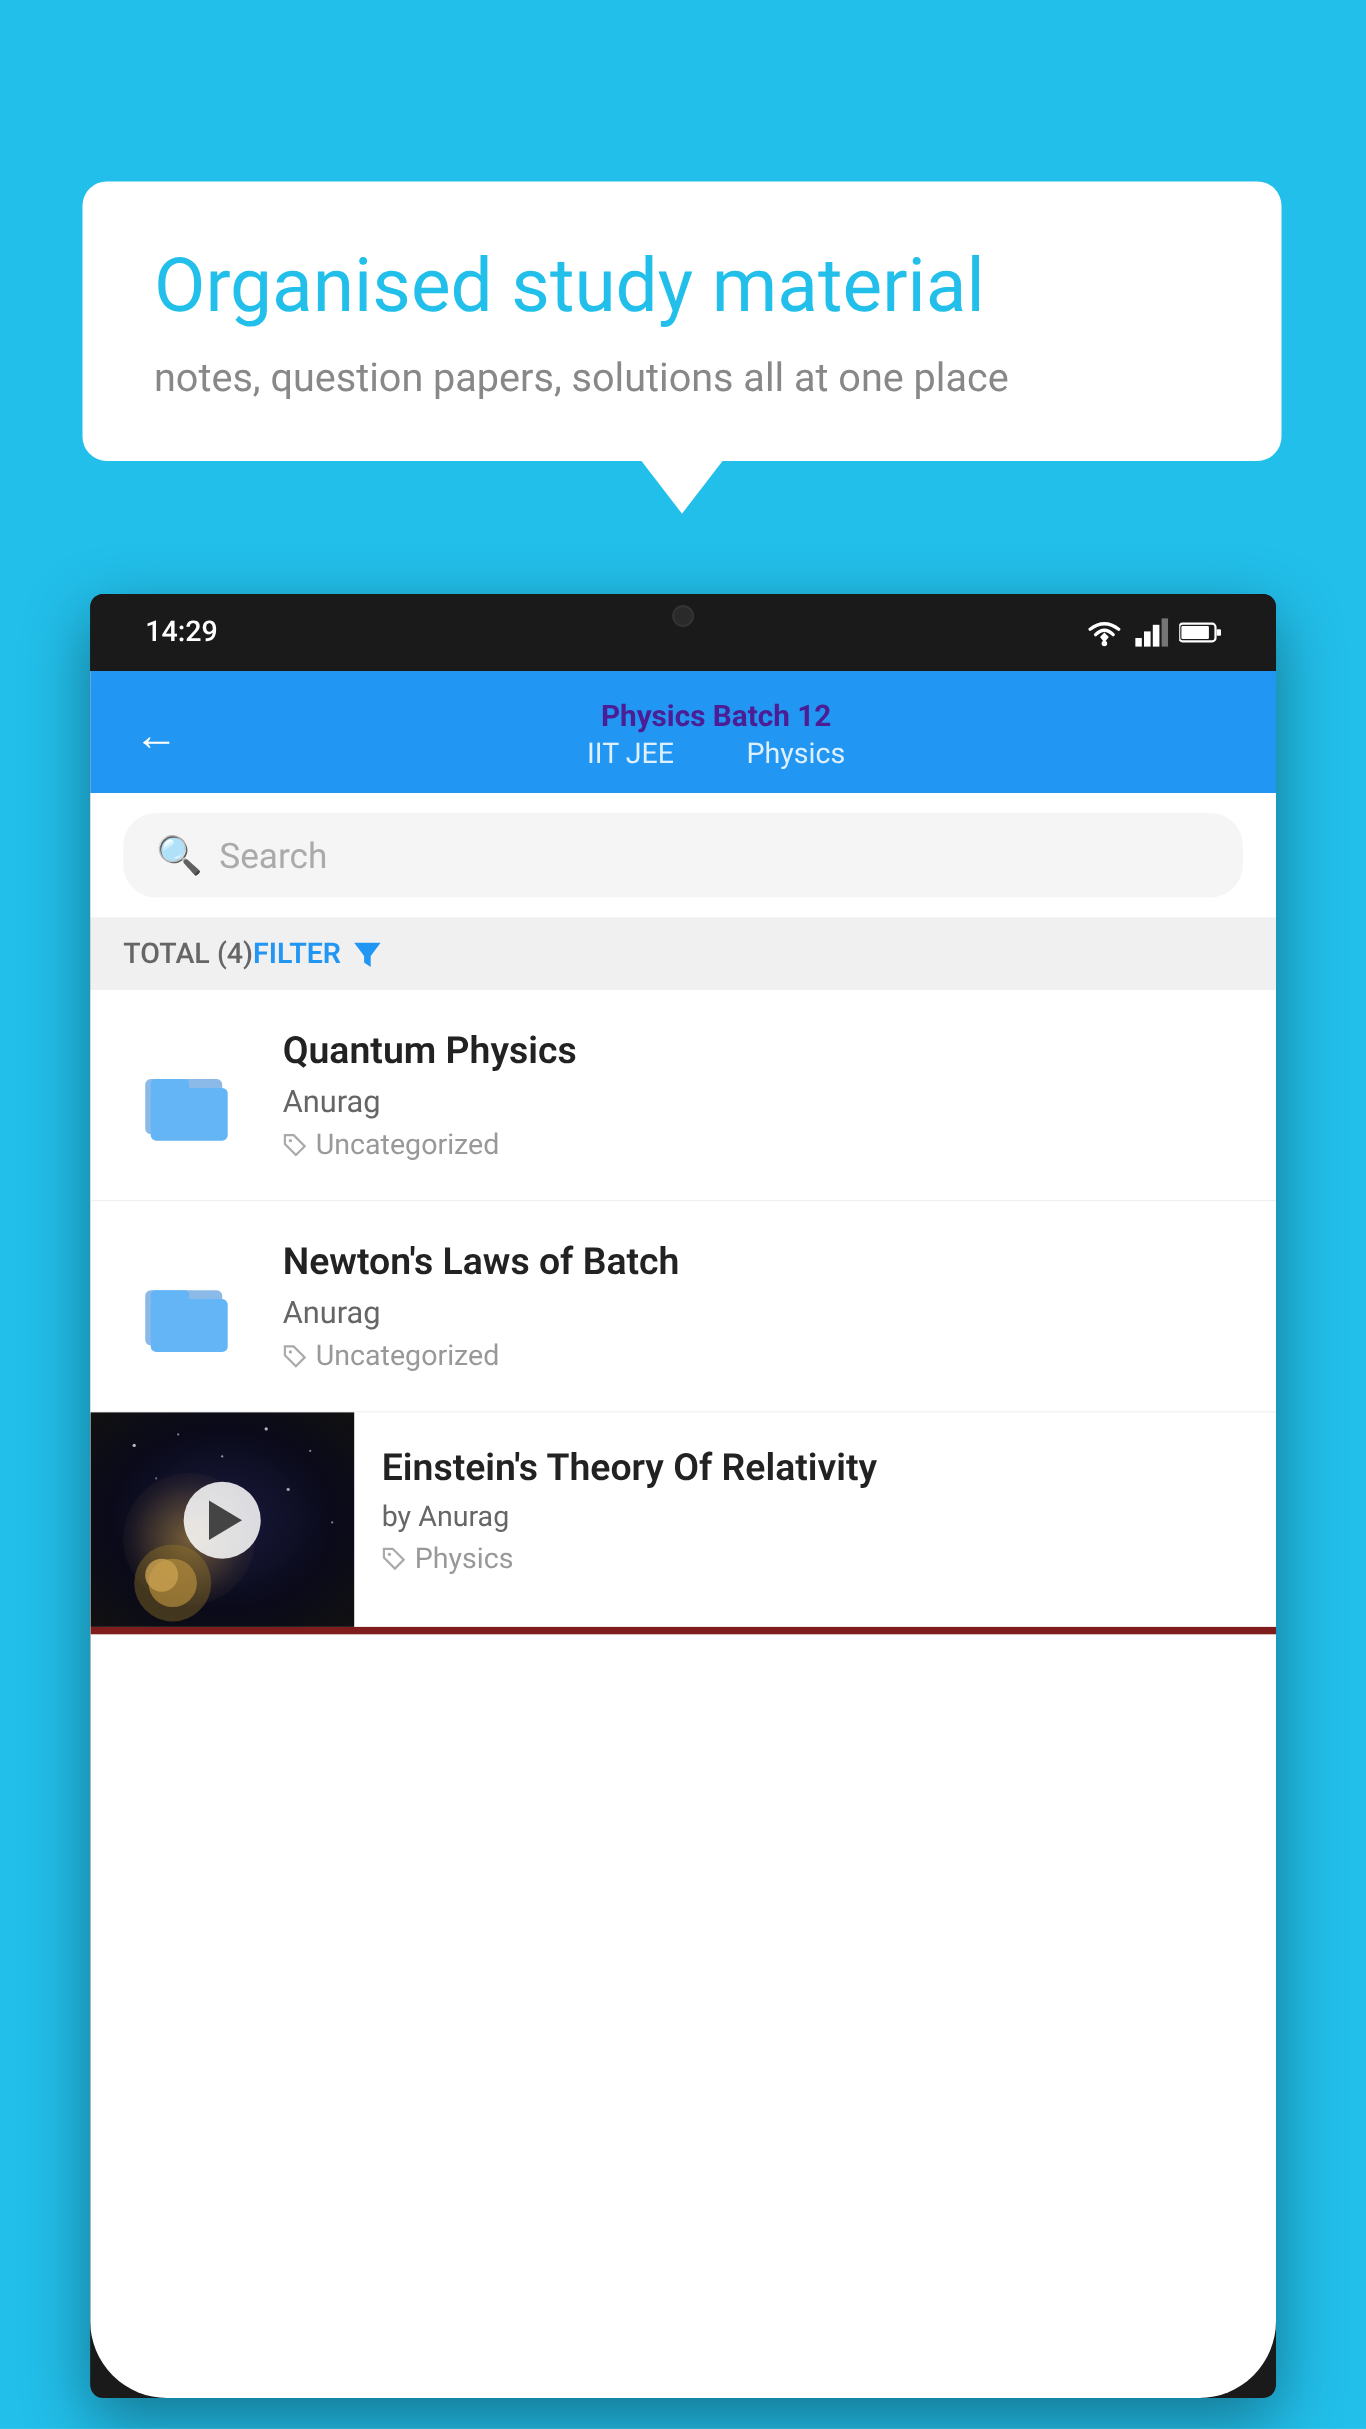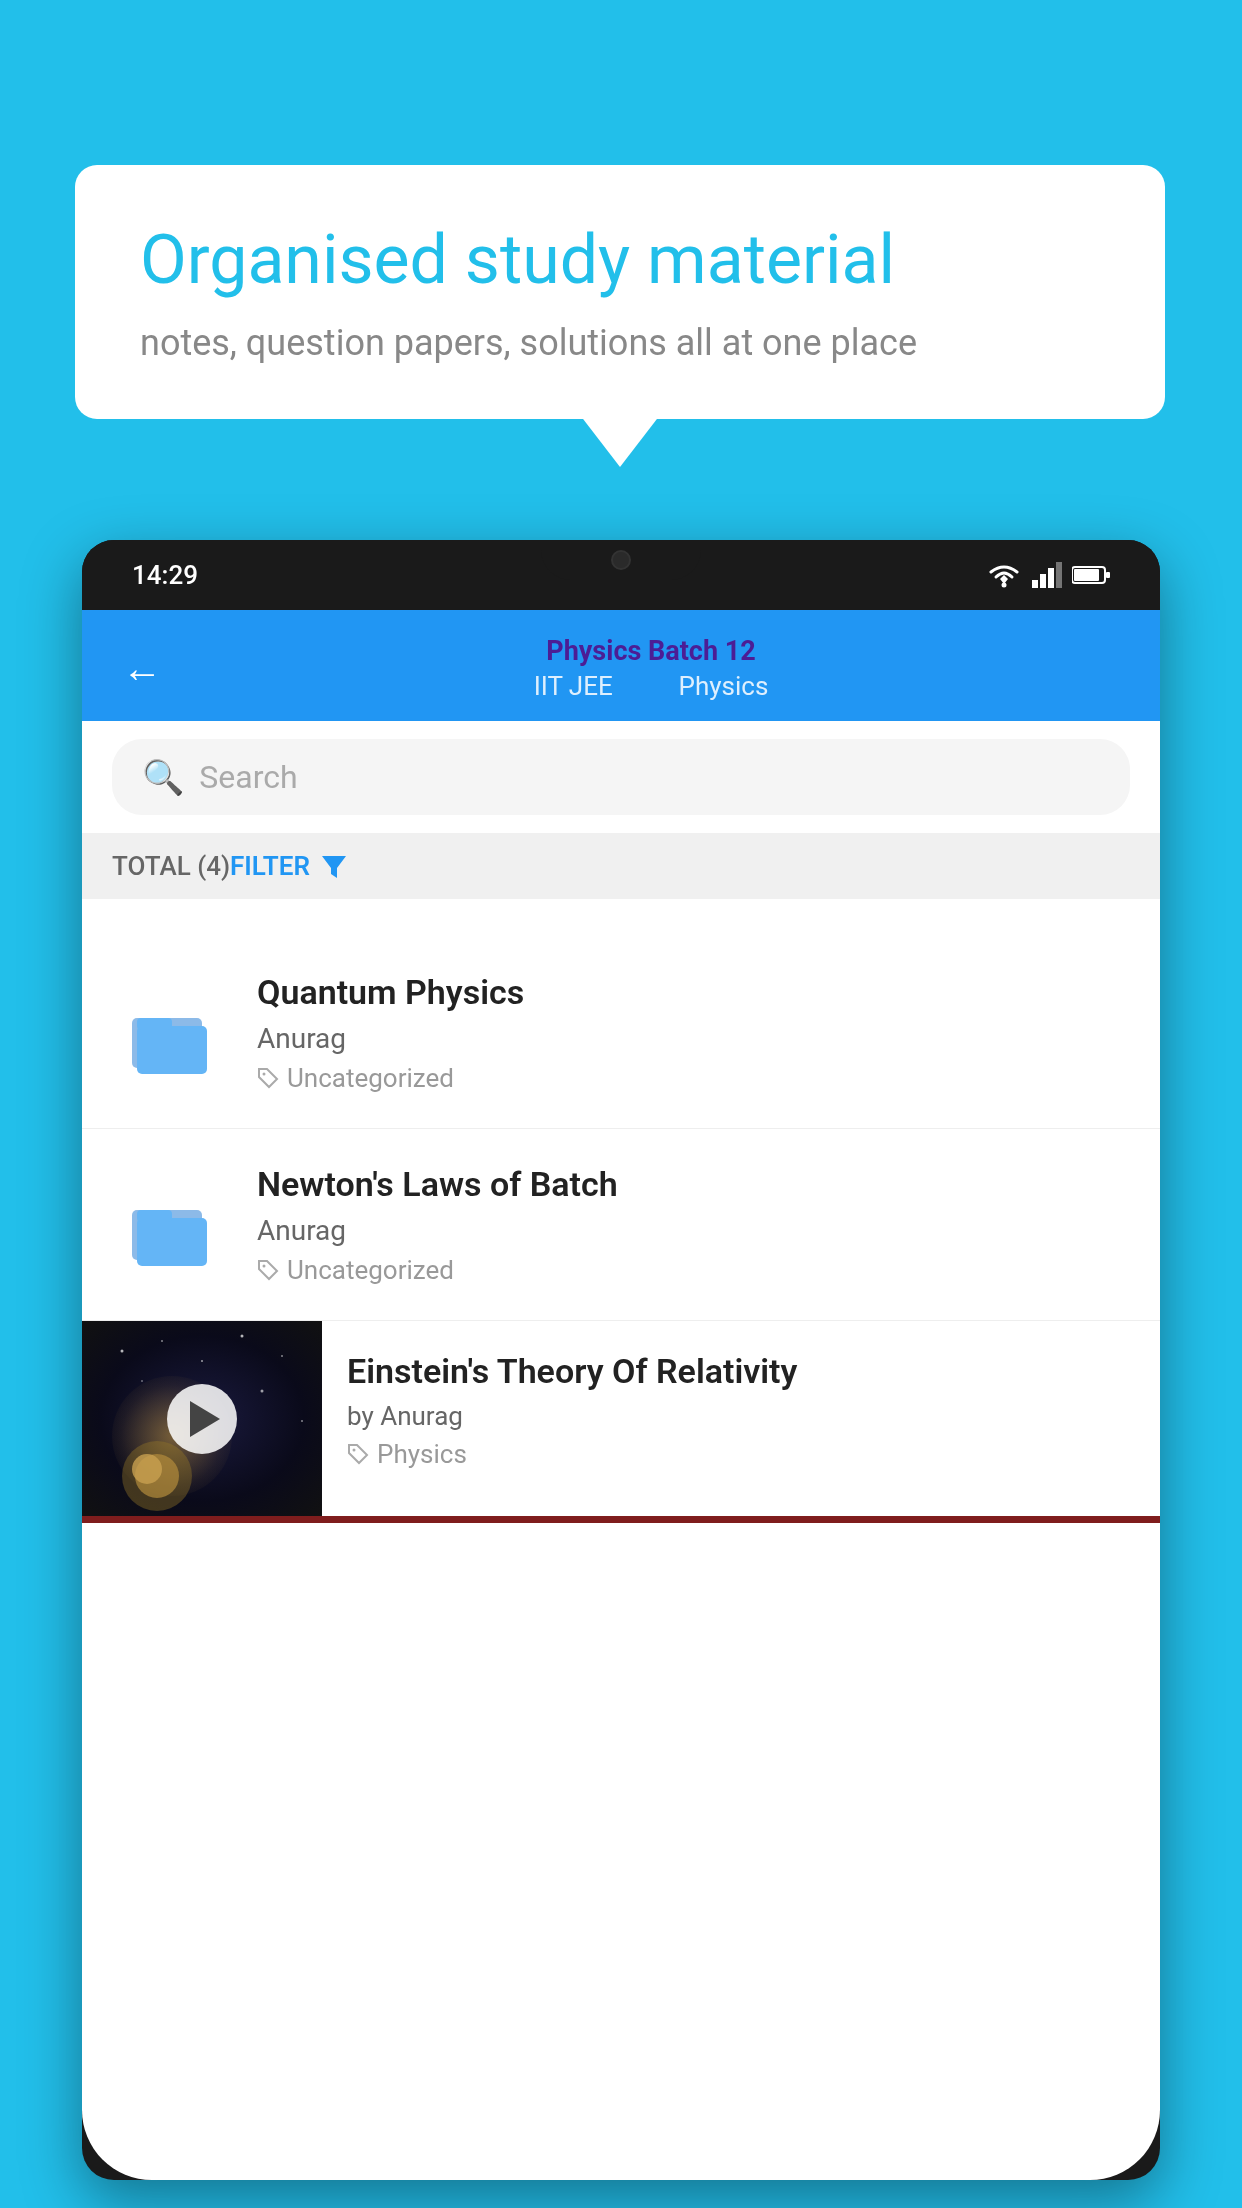--- a/index.html
+++ b/index.html
@@ -56,21 +56,21 @@
     }
 
     
     .phone-frame {
       position: absolute;
       top: 540px;
       left: 82px;
       width: 1078px;
       height: 1640px;
       background: #1a1a1a;
-      border-radius: 32px;
+      border-radius: 12px;
       overflow: hidden;
       box-shadow: 0 20px 60px rgba(0,0,0,0.4);
     }
 
     
     .phone-top-bar {
       background: #1a1a1a;
       height: 70px;
       position: relative;
       display: flex;
@@ -238,21 +238,20 @@
       color: #2196F3;
       font-size: 26px;
       font-weight: 600;
       cursor: pointer;
     }
 
     
     .video-list {
       background: white;
       overflow: hidden;
-      margin-top: 38px;
     }
 
     .video-item {
       display: flex;
       align-items: center;
       padding: 35px 30px;
       border-bottom: 1px solid #eee;
       gap: 25px;
       cursor: pointer;
     }

